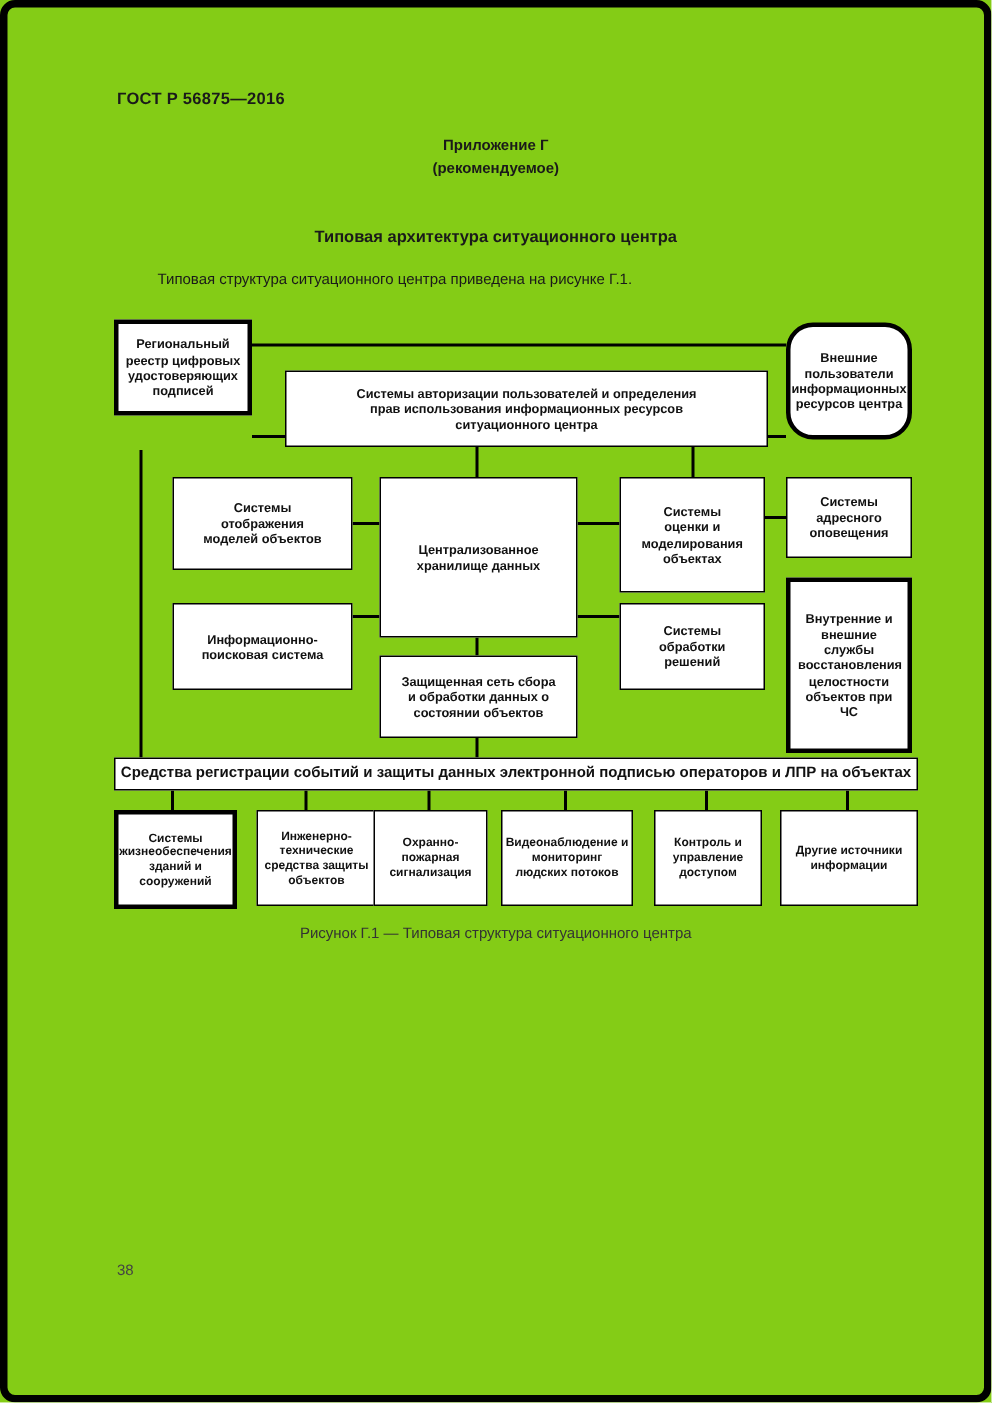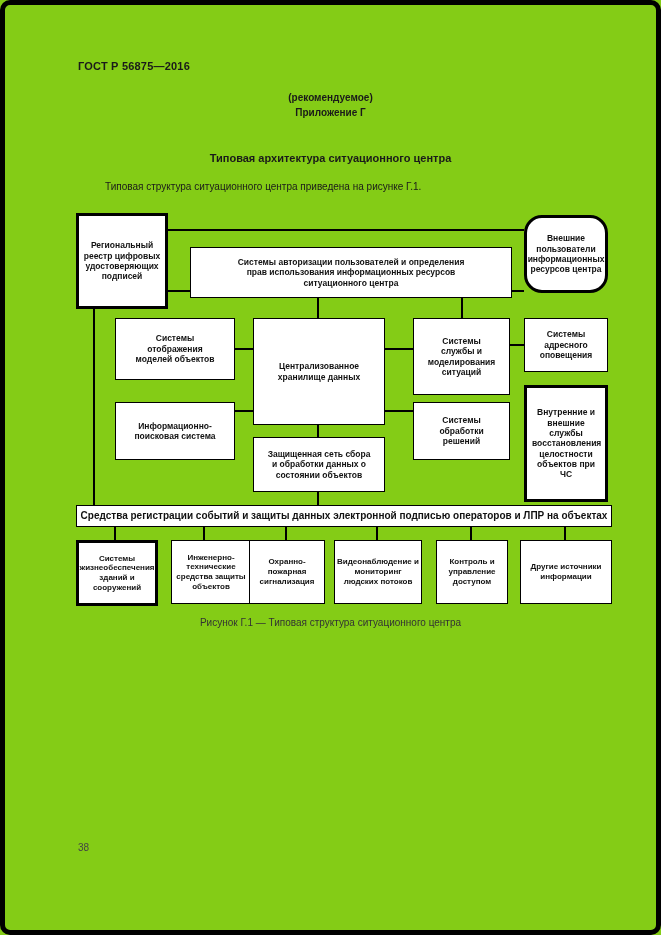--- a/index.html
+++ b/index.html
@@ -19,21 +19,21 @@
   
   .box{
     position:absolute;box-sizing:border-box;background:#fff;border:1.5px solid #000;
     display:flex;align-items:center;justify-content:center;text-align:center;
     font-size:8.5px;font-weight:bold;line-height:1.22;padding:2px;color:#111;
   }
   .box span{display:block;}
   .bold{border-width:3px;}
   .small{font-size:8px;}
 
-  .bA{left:76px;top:213px;width:92px;height:96px;}
+  .bA{left:76px;top:213px;width:92px;height:64px;}
   .bB{left:190px;top:247px;width:322px;height:51px;}
   .bB span{max-width:242px;}
   .bC{left:524px;top:215px;width:84px;height:78px;border-radius:18px;}
   .bD{left:115px;top:318px;width:120px;height:62px;}
   .bD span{max-width:92px;}
   .bE{left:253px;top:318px;width:132px;height:107px;}
   .bE span{max-width:110px;}
   .bF{left:413px;top:318px;width:97px;height:77px;}
   .bF span{max-width:70px;}
   .bG{left:524px;top:318px;width:84px;height:54px;}
@@ -57,22 +57,22 @@
   .ln{position:absolute;background:#000;}
 </style>
 </head>
 <body>
 
 <div class="page">
 
   <div class="hdr">ГОСТ Р 56875—2016</div>
 
   <div class="appendix">
+    <div>Приложение Г</div>
     <div>(рекомендуемое)</div>
-    <div>Приложение Г</div>
   </div>
 
   <div class="title">Типовая архитектура ситуационного центра</div>
   <div class="intro">Типовая структура ситуационного центра приведена на рисунке Г.1.</div>
 
   <div class="ln" style="left:168px;top:229px;width:356px;height:2px;"></div>
   <div class="ln" style="left:168px;top:290px;width:22px;height:2px;"></div>
   <div class="ln" style="left:512px;top:290px;width:12px;height:2px;"></div>
   <div class="ln" style="left:317px;top:298px;width:2px;height:20px;"></div>
   <div class="ln" style="left:461px;top:298px;width:2px;height:20px;"></div>
@@ -100,21 +100,21 @@
   <div class="box bold bC">
       <span>Внешние пользователи информационных ресурсов центра</span>
     </div>
   <div class="box bD">
       <span>Системы отображения моделей объектов</span>
     </div>
   <div class="box bE">
       <span>Централизованное хранилище данных</span>
     </div>
   <div class="box bF">
-      <span>Системы службы и моделирования ситуаций</span>
+      <span>Системы оценки и моделирования объектах</span>
     </div>
   <div class="box bG">
       <span>Системы адресного оповещения</span>
     </div>
   <div class="box bold bH">
       <span>Внутренние и внешние службы восстановления целостности объектов при ЧС</span>
     </div>
   <div class="box bI">
       <span>Информационно-поисковая система</span>
     </div>

